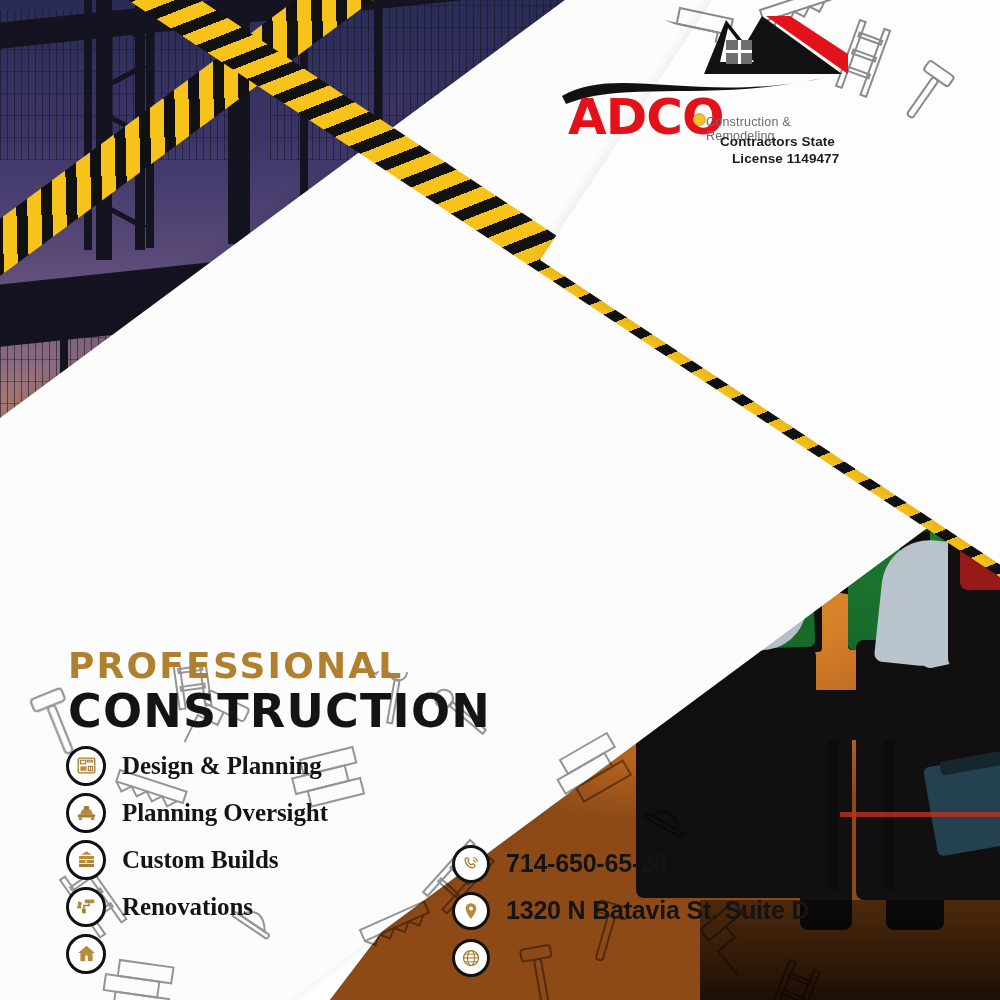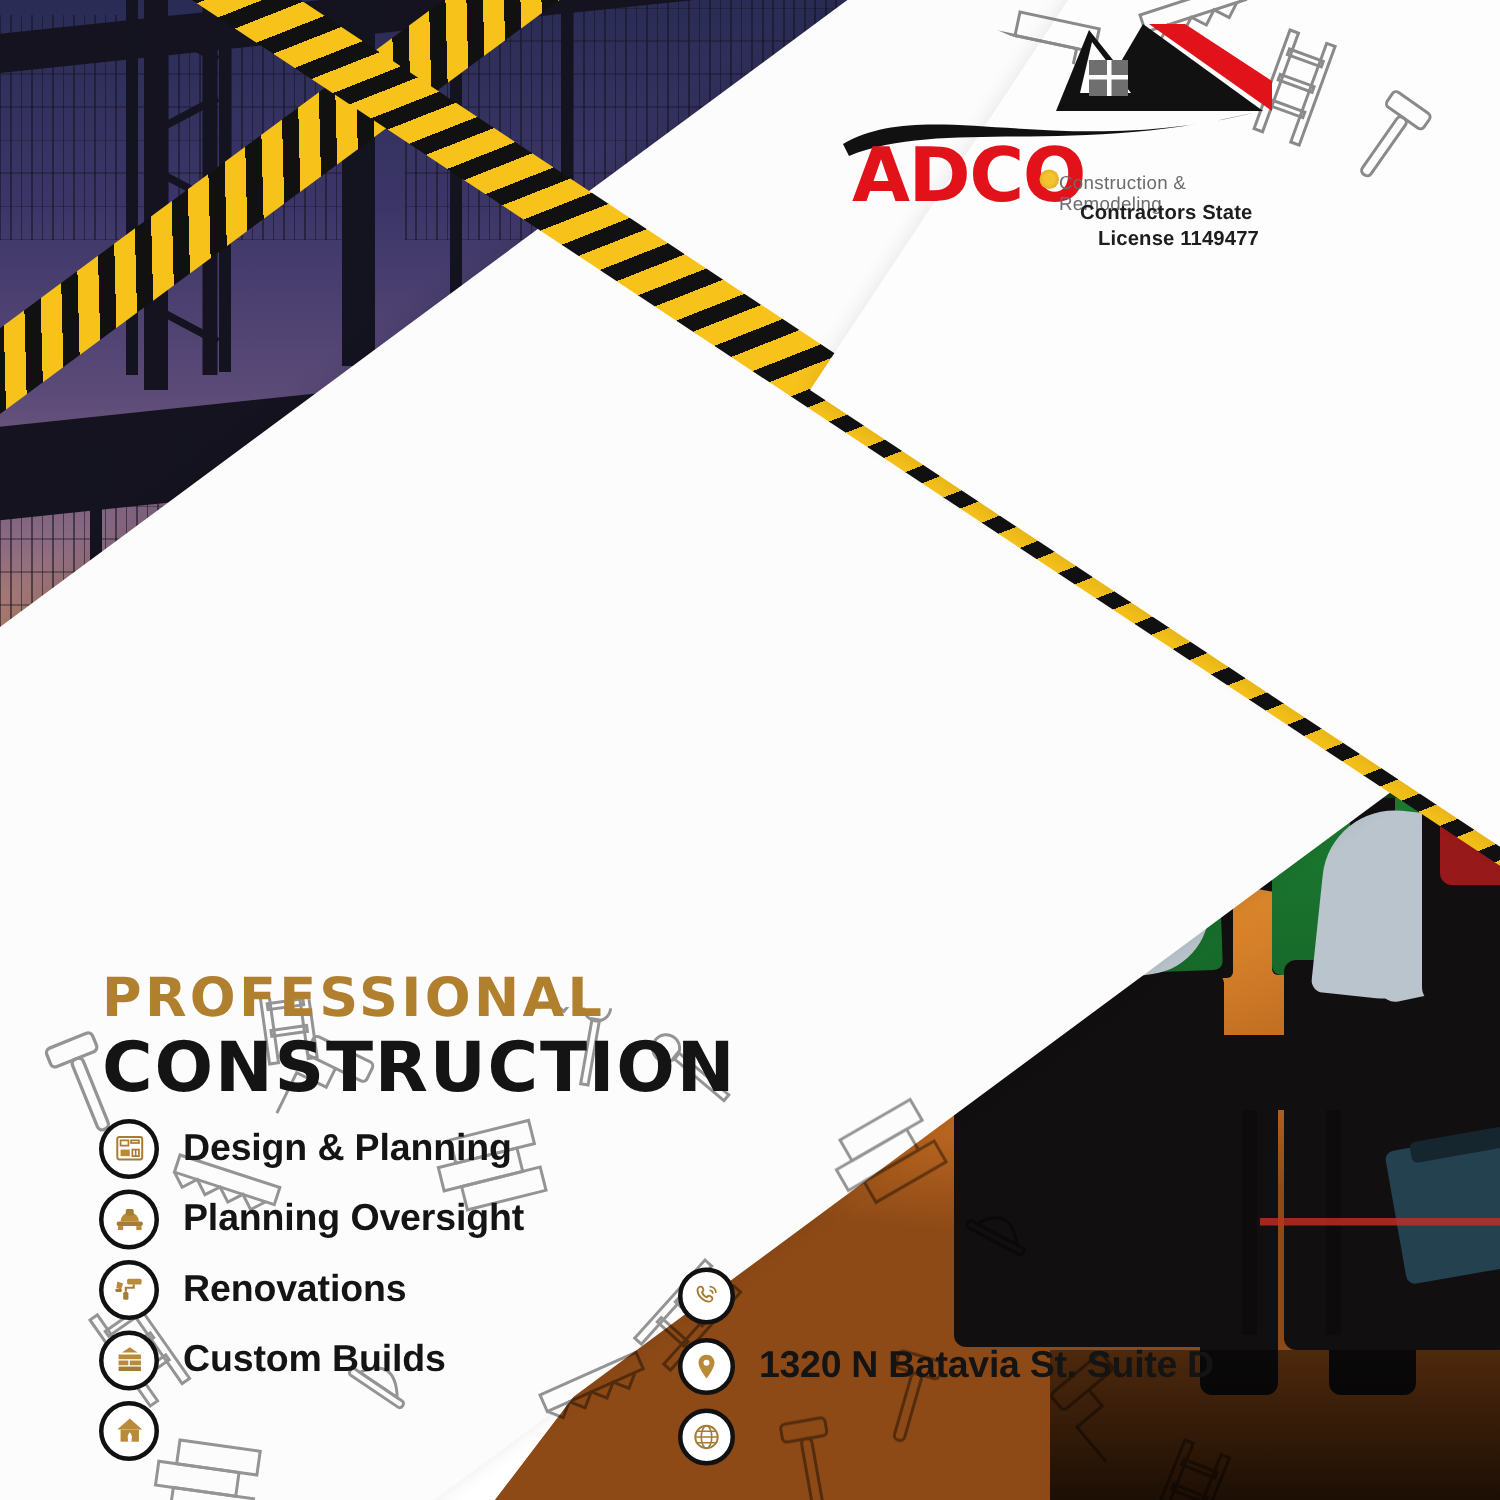--- a/index.html
+++ b/index.html
@@ -129,21 +129,21 @@
     letter-spacing:2.2px; line-height:1;
     font-family:"DejaVu Sans", sans-serif;
   }
   .headline .title {
     font-size:46px; font-weight:700; color:#141414;
     letter-spacing:1.2px; line-height:1.08; margin-top:3px;
     font-family:"DejaVu Sans", sans-serif;
   }
 
   
-  .services { position:absolute; left:66px; top:742px; width:360px; }
+  .services { position:absolute; left:66px; top:742px; width:360px;font-family:Liberation Serif, serif; }
   .svc-row { display:flex; align-items:center; height:47px; margin-bottom:0px; }
   .svc-icon {
     width:40px; height:40px; border-radius:50%;
     border:3.4px solid #111; background:#fff;
     display:flex; align-items:center; justify-content:center;
     flex:0 0 40px;
   }
   .svc-label {
     margin-left:16px; font-size:25px; font-weight:700; color:#141414;
     letter-spacing:-.1px; white-space:nowrap;
@@ -479,41 +479,41 @@
           <rect x="3" y="17.6" width="4" height="3" fill="#B98A38"></rect>
           <rect x="17" y="17.6" width="4" height="3" fill="#B98A38"></rect>
         </svg>
       </div>
       <div class="svc-label">Planning Oversight</div>
     </div>
 
     <div class="svc-row">
       <div class="svc-icon">
         <svg viewBox="0 0 24 24" width="21" height="21">
+          <path d="M12 2.5 l6 4 h-12 z" fill="#B98A38"></path>
+          <rect x="3.5" y="8" width="17" height="3.6" fill="#B98A38"></rect>
+          <rect x="3.5" y="12.6" width="7.4" height="3.6" fill="#B98A38"></rect>
+          <rect x="12" y="12.6" width="8.5" height="3.6" fill="#B98A38"></rect>
+          <rect x="3.5" y="17.2" width="17" height="3.4" fill="#A67B32"></rect>
+        </svg>
+      </div>
+      <div class="svc-label">Custom Builds</div>
+    </div>
+
+    <div class="svc-row">
+      <div class="svc-icon">
+        <svg viewBox="0 0 24 24" width="21" height="21">
           <rect x="10" y="4" width="11" height="4.4" rx="1.2" fill="#B98A38"></rect>
           <path d="M15 8.4 v2.4 h-6 v3.2" fill="none" stroke="#A67B32" stroke-width="1.6"></path>
           <rect x="7" y="14" width="4" height="6" rx="1.2" fill="#A67B32"></rect>
           <path d="M2.5 6 l4.5 1.6 l-1.6 4.6 l-3.6 -1.4 z" fill="#B98A38"></path>
           <rect x="1" y="11.6" width="5" height="2.4" rx="1" fill="#A67B32"></rect>
         </svg>
       </div>
       <div class="svc-label">Renovations</div>
-    </div>
-
-    <div class="svc-row">
-      <div class="svc-icon">
-        <svg viewBox="0 0 24 24" width="21" height="21">
-          <path d="M12 2.5 l6 4 h-12 z" fill="#B98A38"></path>
-          <rect x="3.5" y="8" width="17" height="3.6" fill="#B98A38"></rect>
-          <rect x="3.5" y="12.6" width="7.4" height="3.6" fill="#B98A38"></rect>
-          <rect x="12" y="12.6" width="8.5" height="3.6" fill="#B98A38"></rect>
-          <rect x="3.5" y="17.2" width="17" height="3.4" fill="#A67B32"></rect>
-        </svg>
-      </div>
-      <div class="svc-label">Custom Builds</div>
     </div>
 
     <div class="svc-row">
       <div class="svc-icon">
         <svg viewBox="0 0 24 24" width="21" height="21">
           <path d="M12 3 L21.5 11.5 H2.5 Z" fill="#B98A38"></path>
           <rect x="5" y="11.5" width="14" height="9.2" fill="#B98A38"></rect>
           <path d="M12 13.5 q3 3 0 7 q-3 -4 0 -7" fill="#fff"></path>
           <rect x="10.6" y="16.2" width="2.8" height="4.5" fill="#fff"></rect>
         </svg>
@@ -524,20 +524,21 @@
   <div class="contact">
 
     <div class="ct-row">
       <div class="ct-icon">
         <svg viewBox="0 0 24 24" width="20" height="20">
           <path d="M7.5 4.5 c1.2 0 1.6 1 2 2.2 c.4 1.2 -.6 1.7 -1.1 2.2 c.6 1.8 2.1 3.4 3.9 4.1 c.5 -.5 1 -1.5 2.2 -1.1 c1.2 .4 2.2 .8 2.2 2 c0 1.3 -1.4 2.6 -2.9 2.6 c-4.2 0 -9 -5 -9 -9.2 c0 -1.5 1.3 -2.8 2.7 -2.8 z" fill="none" stroke="#A67B32" stroke-width="1.5" stroke-linejoin="round"></path>
           <path d="M15 4.5 a5 5 0 0 1 4.5 4.6" fill="none" stroke="#A67B32" stroke-width="1.4" stroke-linecap="round"></path>
           <path d="M15 7.6 a2.3 2.3 0 0 1 2 2.1" fill="none" stroke="#A67B32" stroke-width="1.4" stroke-linecap="round"></path>
         </svg>
       </div>
+      <div class="ct-label">714-650-65-28</div>
     </div>
 
     <div class="ct-row">
       <div class="ct-icon">
         <svg viewBox="0 0 24 24" width="20" height="20">
           <path d="M12 2.6 c-3.6 0 -6.4 2.8 -6.4 6.3 c0 4.6 6.4 12.5 6.4 12.5 s6.4 -7.9 6.4 -12.5 c0 -3.5 -2.8 -6.3 -6.4 -6.3 z" fill="#B98A38"></path>
           <circle cx="12" cy="8.9" r="2.4" fill="#ffffff"></circle>
         </svg>
       </div>
       <div class="ct-label">1320 N Batavia St. Suite D</div>

